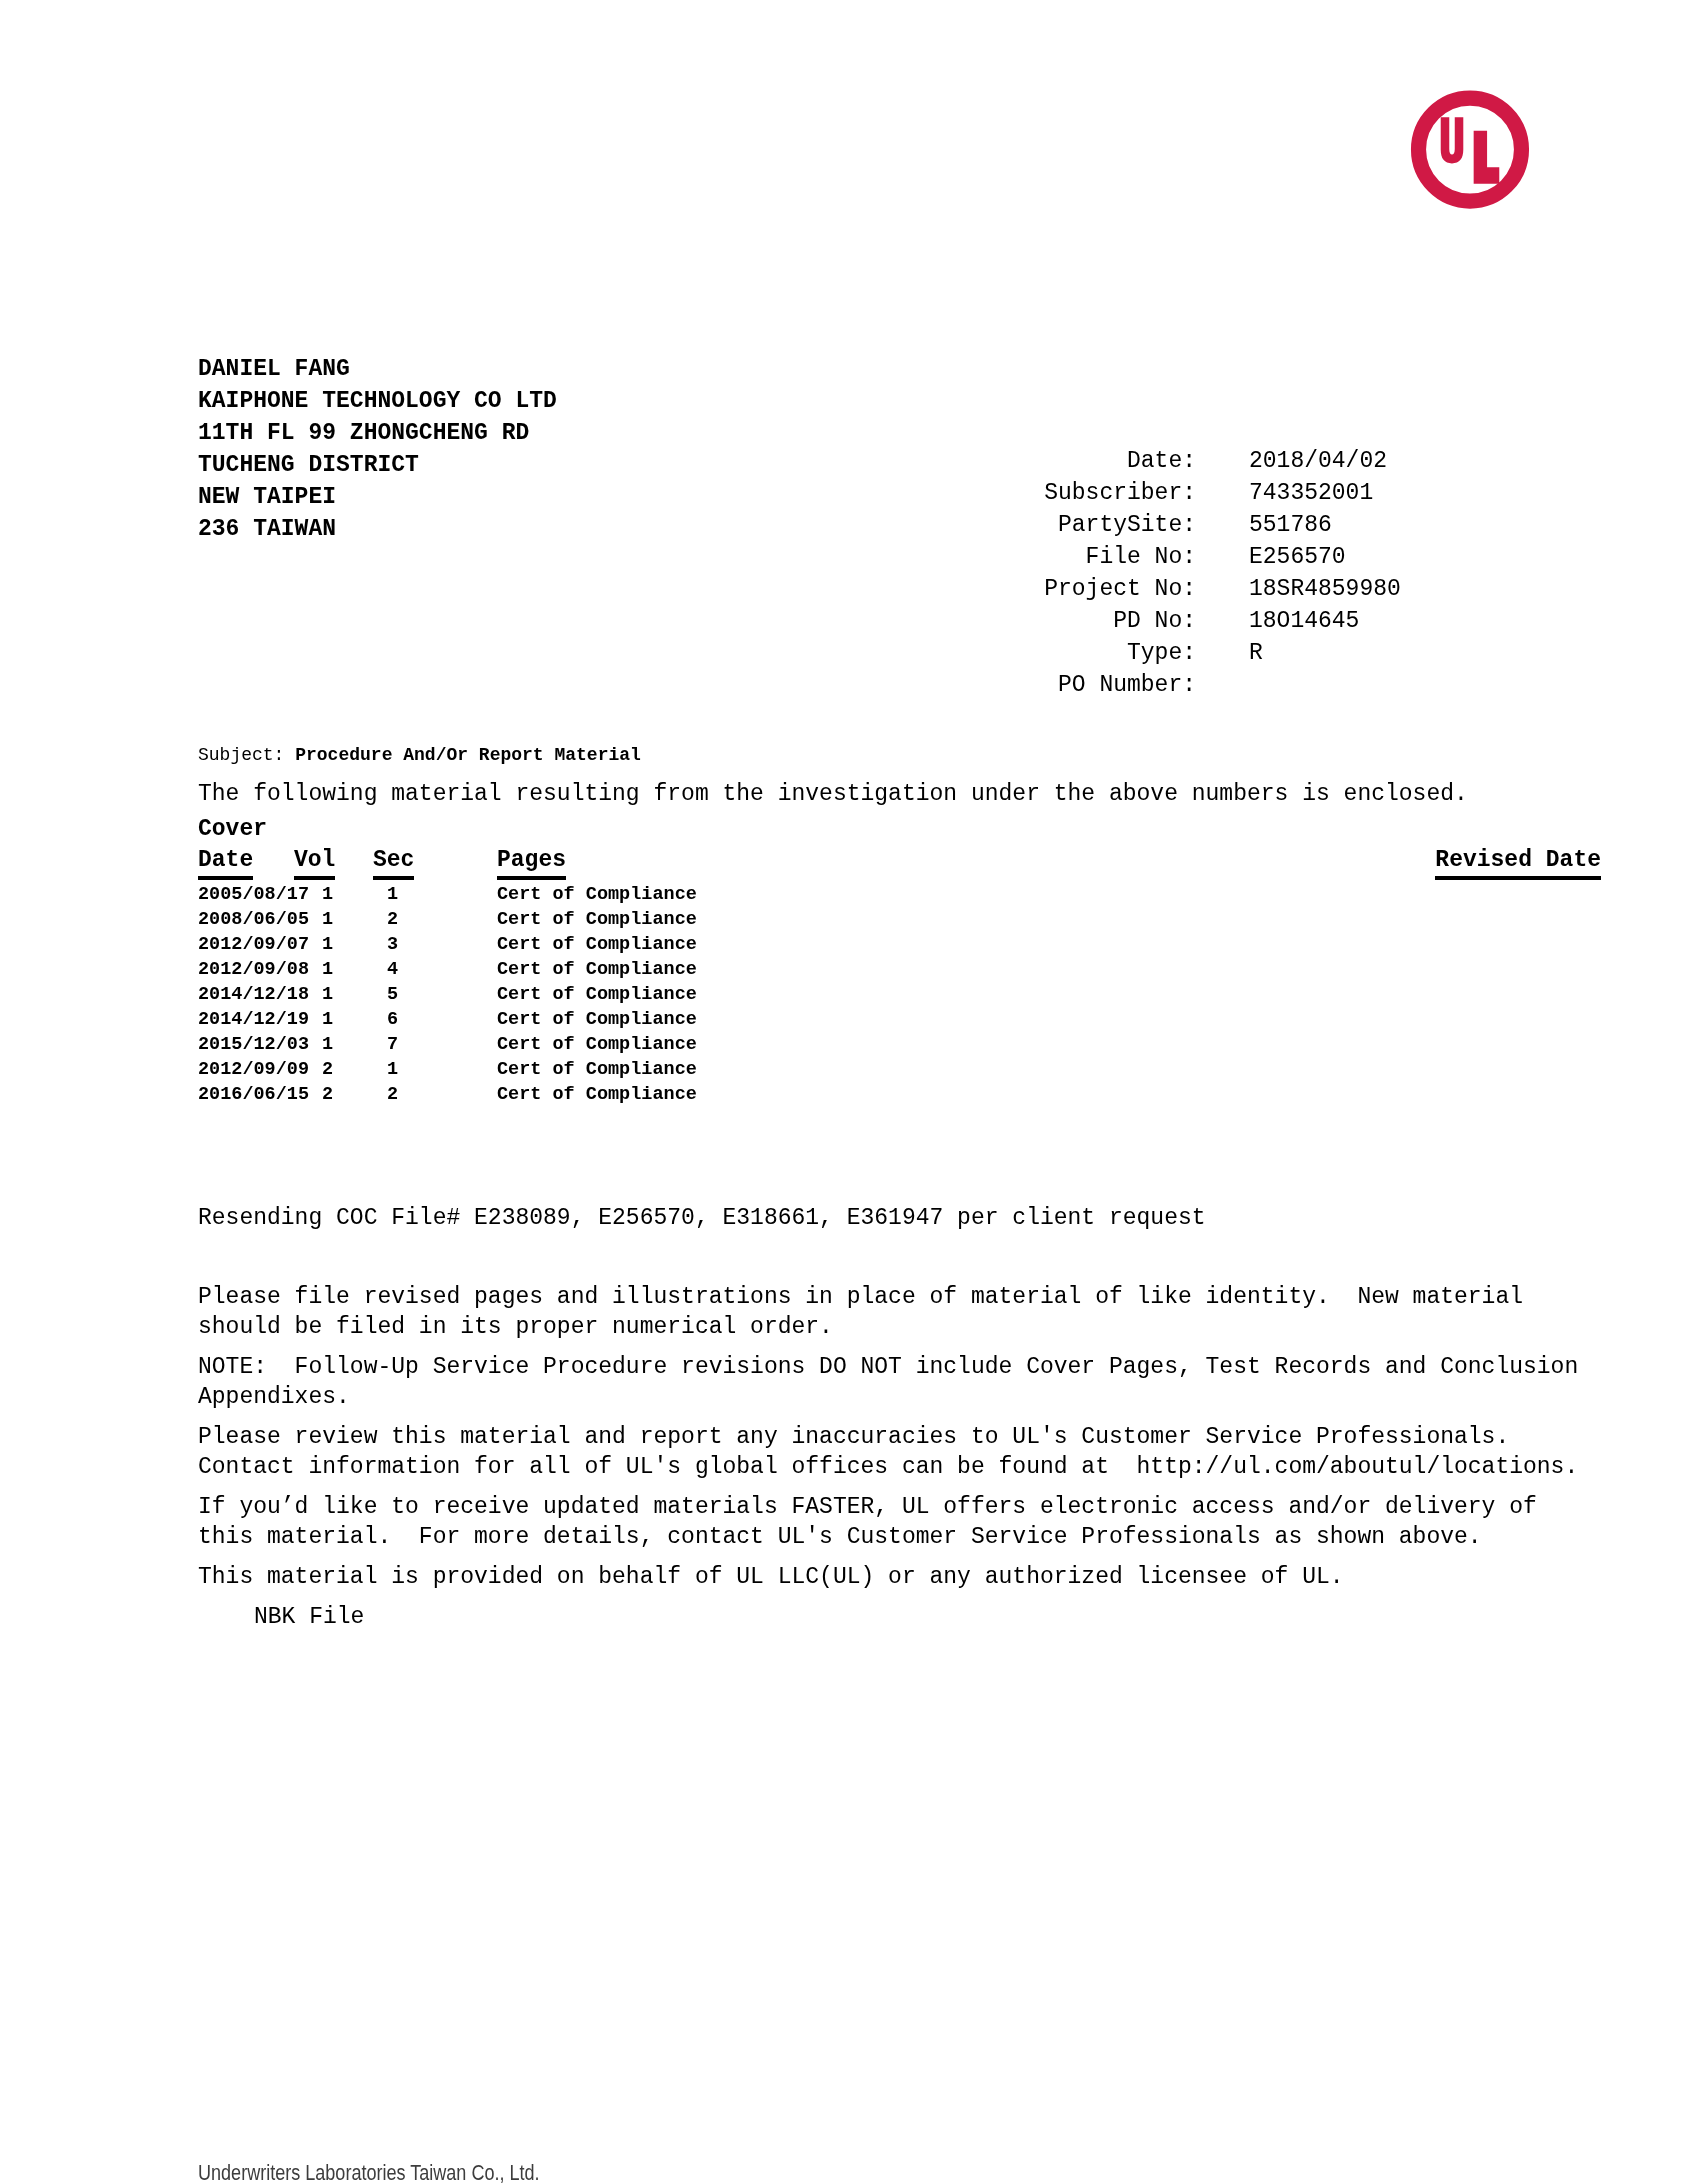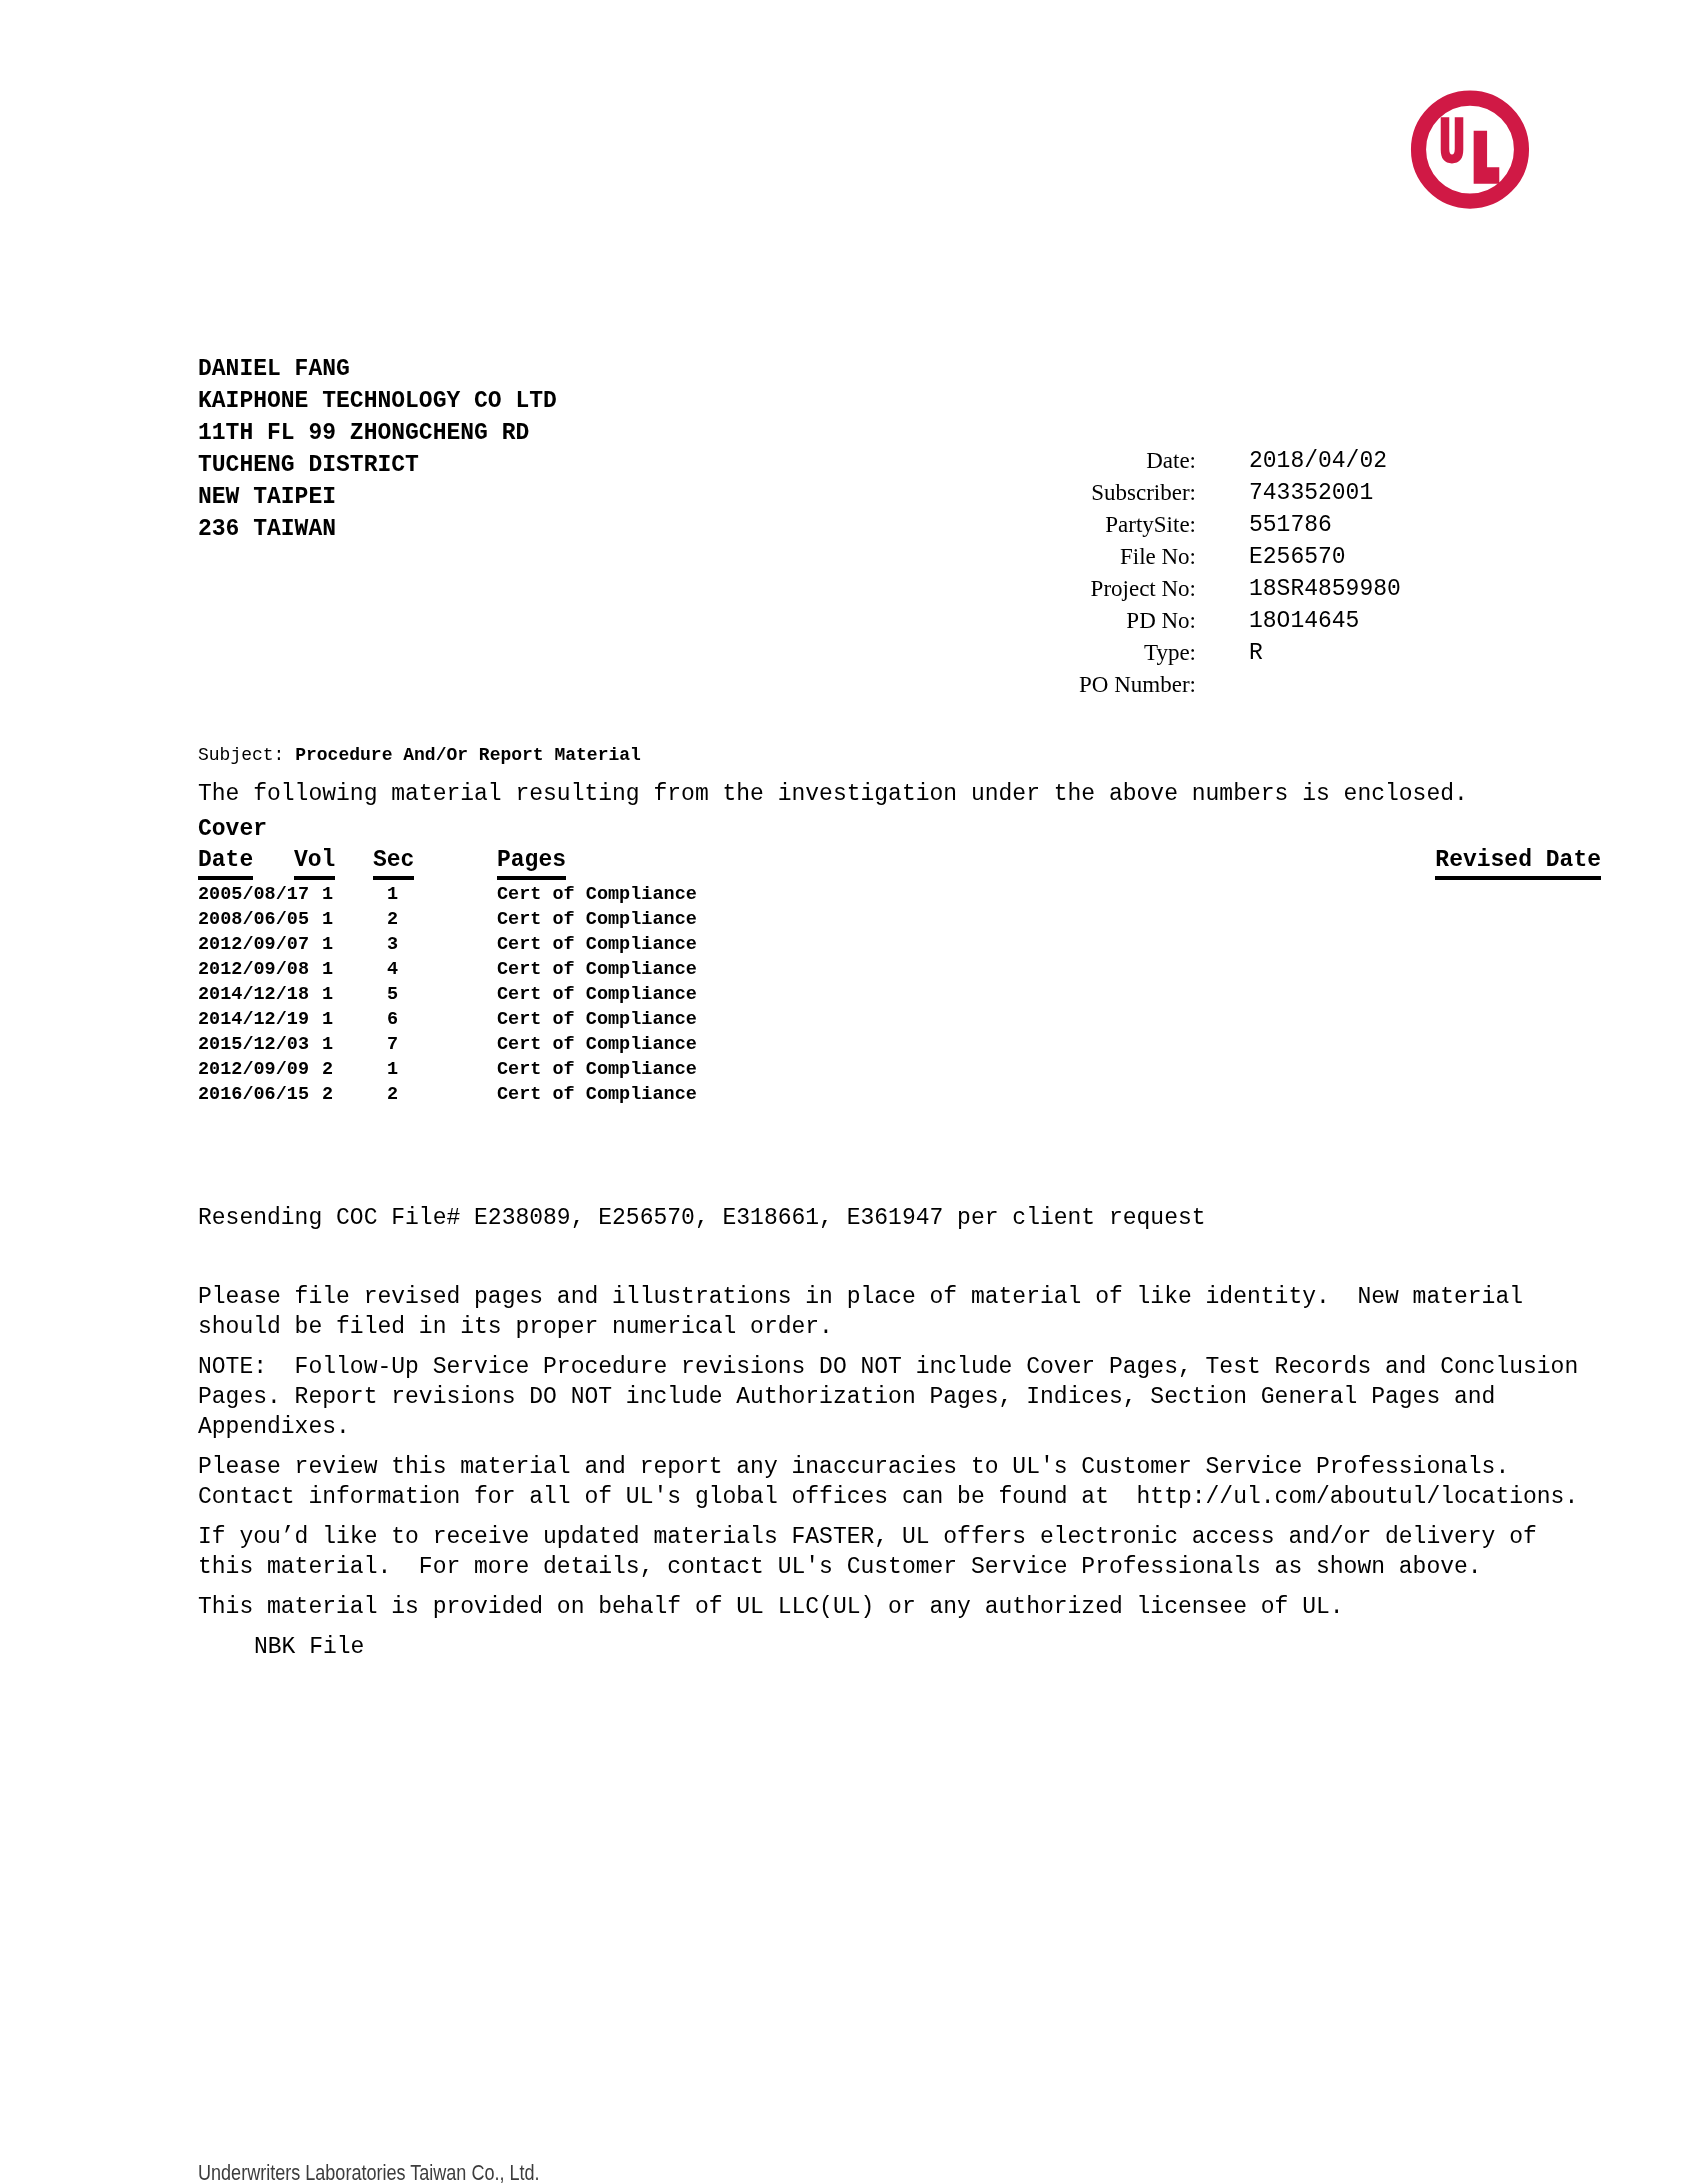--- a/index.html
+++ b/index.html
@@ -18,21 +18,21 @@
   .logo { position: absolute; left: 1409px; top: 88px; width: 122px; height: 122px; }
   .logo svg { width: 100%; height: 100%; display: block; }
 
   
   .recipient { position: absolute; left: 198px; top: 353px; font-size: 23px; line-height: 32px; }
   .recipient .addr-line { white-space: pre; font-weight: bold; }
 
   
   .info { position: absolute; left: 728px; top: 445px; font-size: 23px; line-height: 32px; }
   .info-row { display: flex; }
-  .info-label { width: 468px; text-align: right; white-space: pre; font-family: Liberation Serif, serif; }
+  .info-label { width: 468px; text-align: right; white-space: pre; }
   .info-value { margin-left: 53px; white-space: pre; min-height: 32px; }
 
   
   .subject { position: absolute; left: 198px; top: 739px; font-size: 18px; line-height: 32px; white-space: pre; }
   .subject .subject-bold { font-weight: bold; }
 
   
   .intro { position: absolute; left: 198px; top: 778px; font-size: 23px; line-height: 32px; white-space: pre; }
 
   
@@ -210,21 +210,20 @@
 
   <div class="resending">Resending COC File# E238089, E256570, E318661, E361947 per client request</div>
 
   <div class="body-text">
     <div class="para">
       <div class="line">Please file revised pages and illustrations in place of material of like identity.  New material</div>
       <div class="line">should be filed in its proper numerical order.</div>
     </div>
     <div class="para">
       <div class="line">NOTE:  Follow-Up Service Procedure revisions DO NOT include Cover Pages, Test Records and Conclusion</div>
-      <div class="line">Pages. Report revisions DO NOT include Authorization Pages, Indices, Section General Pages and</div>
       <div class="line">Appendixes.</div>
     </div>
     <div class="para">
       <div class="line">Please review this material and report any inaccuracies to UL's Customer Service Professionals.</div>
       <div class="line">Contact information for all of UL's global offices can be found at  http://ul.com/aboutul/locations.</div>
     </div>
     <div class="para">
       <div class="line">If you’d like to receive updated materials FASTER, UL offers electronic access and/or delivery of</div>
       <div class="line">this material.  For more details, contact UL's Customer Service Professionals as shown above.</div>
     </div>

